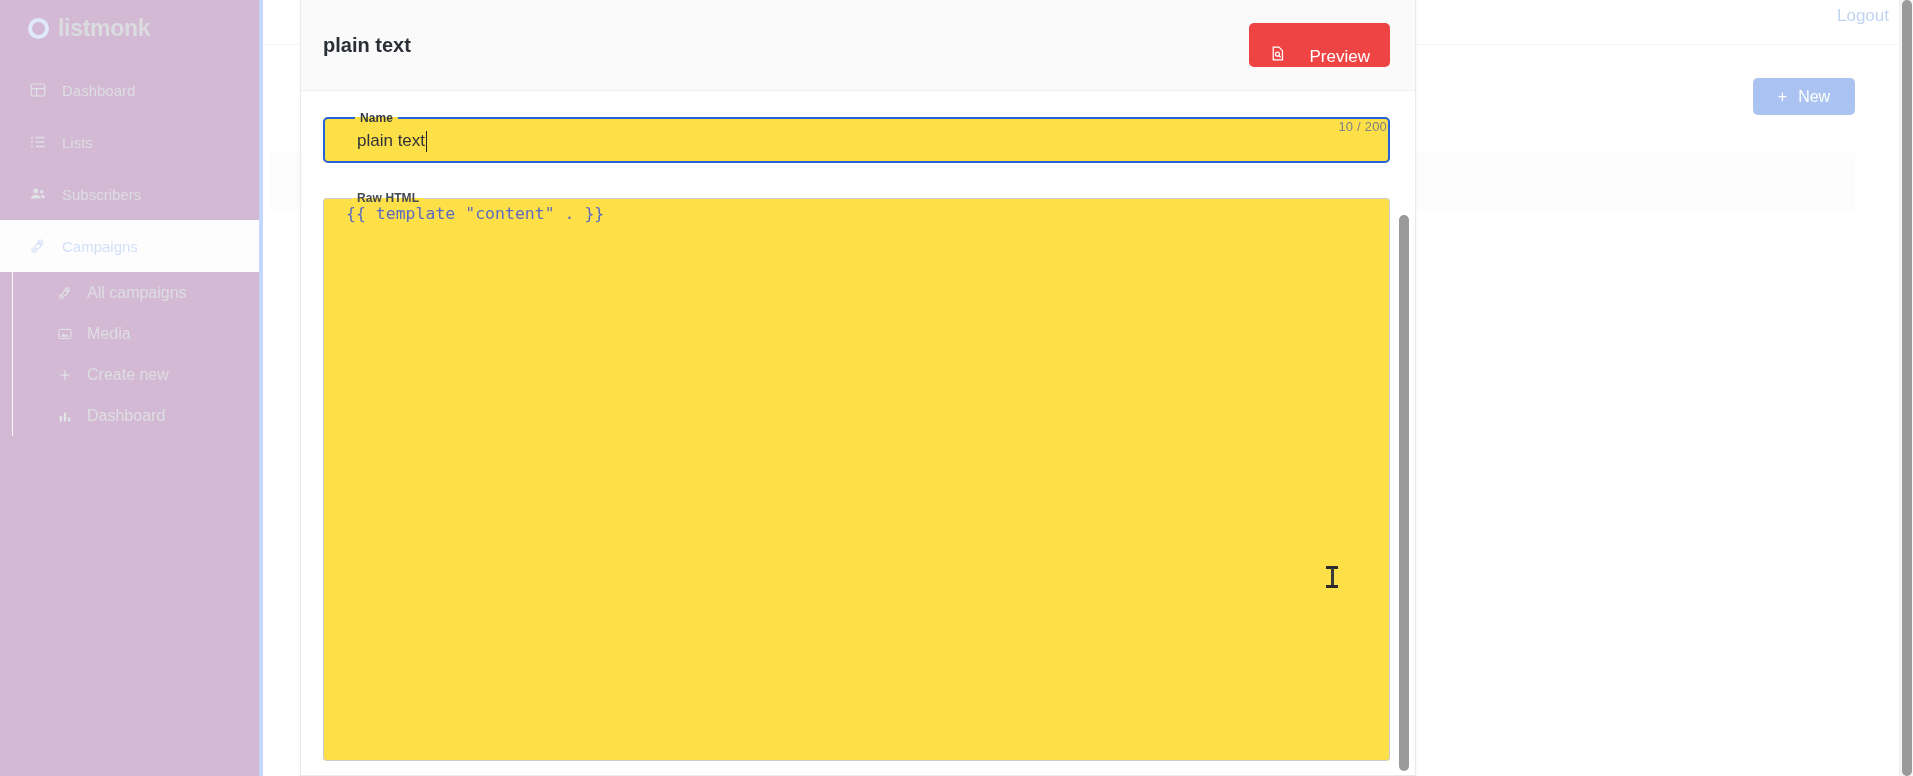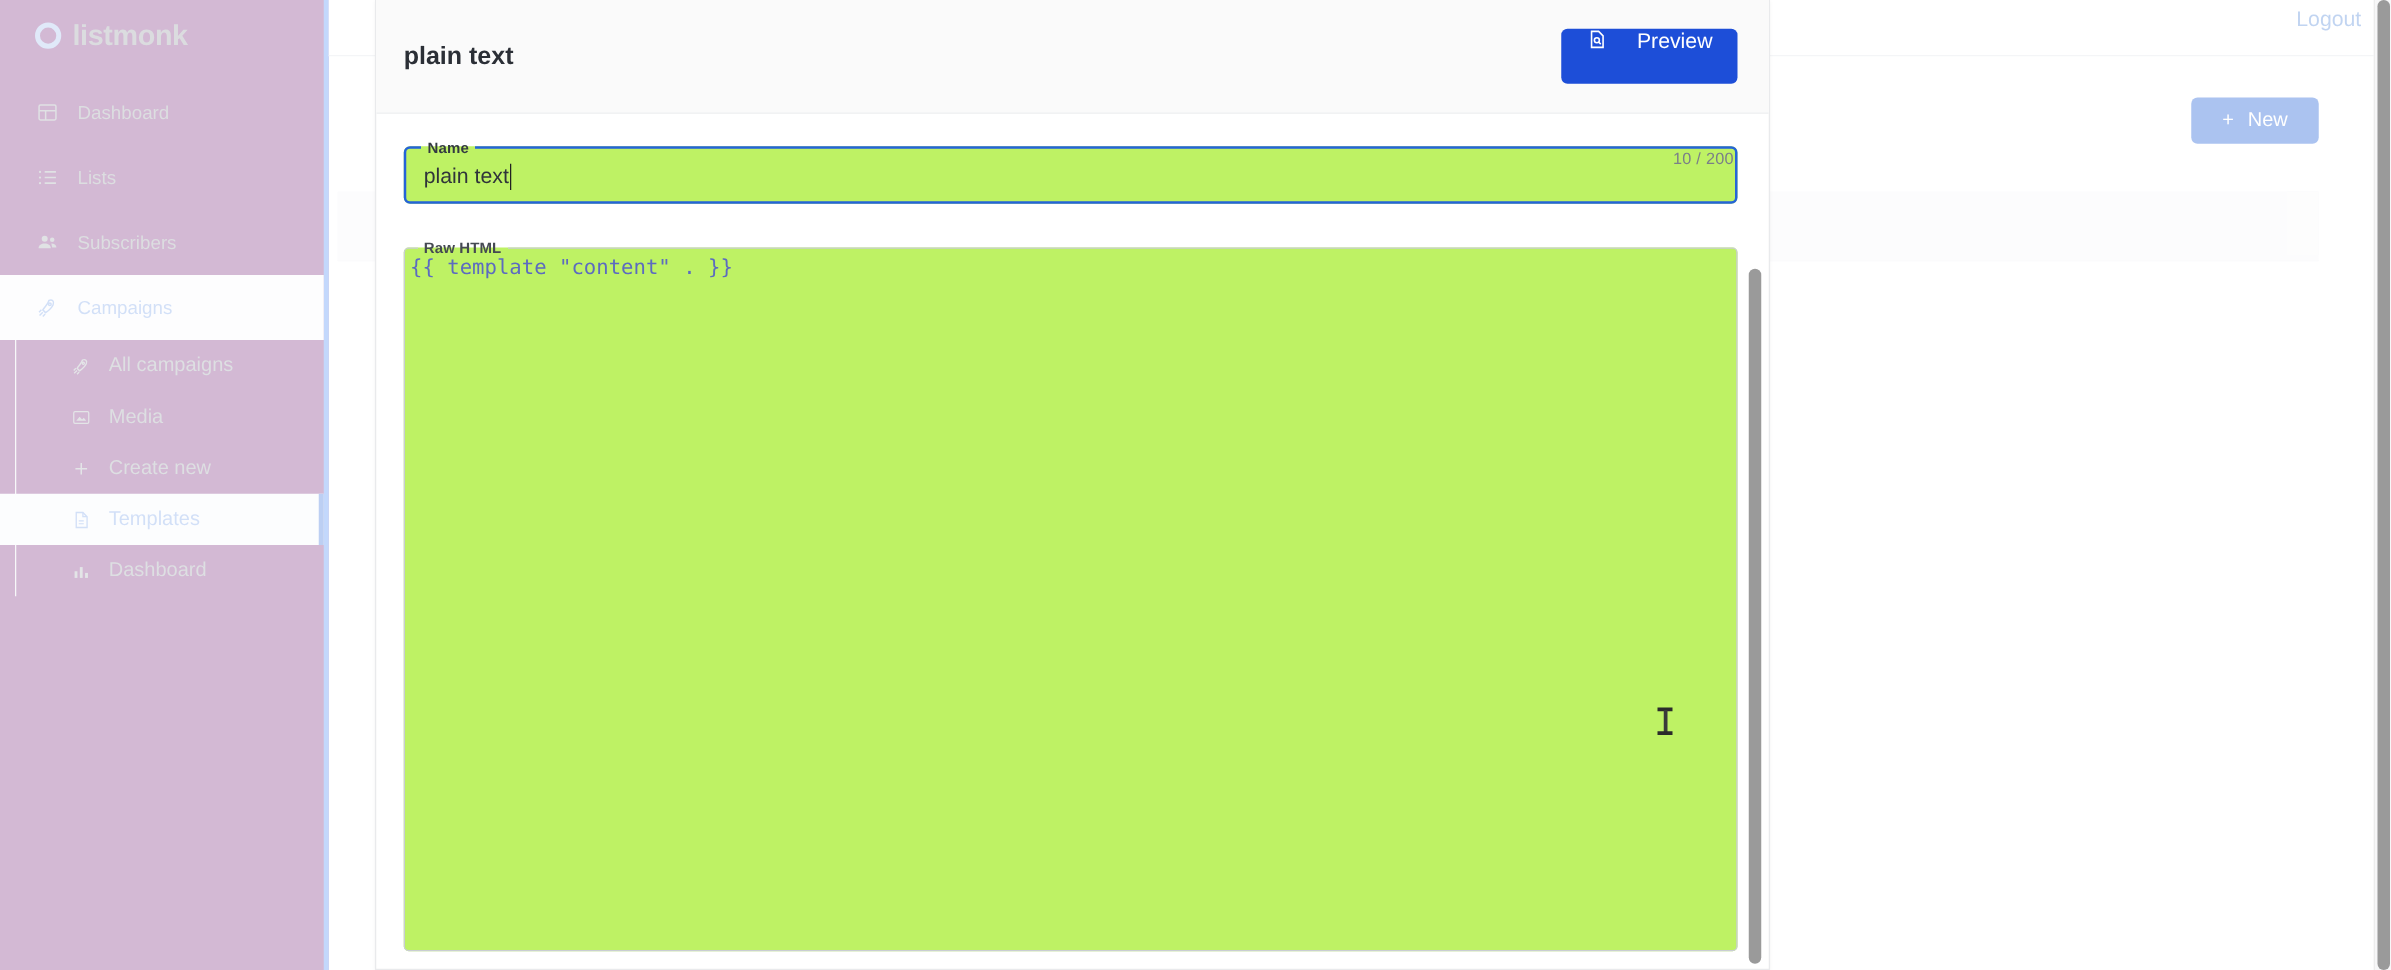--- a/index.html
+++ b/index.html
@@ -99,40 +99,40 @@
     overflow:hidden;
   }
   .modal-header {
     height:91px; background:#fafafa; border-bottom:1px solid #eeeff1;
     display:flex; align-items:center; justify-content:space-between;
     padding:0 25px 0 22px;
   }
   .modal-title { font-size:20px; font-weight:700; color:#2b2f36; }
 
   .preview-btn {
-    display:flex; align-items:flex-start; gap:24px;
-    background:#1d4ed8; color:#fff;
+    display:flex; align-items:flex-end; gap:24px;
+    background:#ef4444; color:#fff;
     height:44px; padding:0 20px; border-radius:5px;
     font-size:17px; border:none; cursor:pointer;
   }
   .preview-btn svg { width:17px; height:17px; }
 
   .modal-body { position:relative; height:685px; padding:0 25px 0 22px; }
 
   .counter {
     position:absolute; right:28px; top:8px;
     font-size:13px; color:#7a7f88; letter-spacing:.2px;
   }
 
   
   .field { margin-top:20px; }
   .field fieldset {
-    margin:0; padding:0 0 0 0;
+    margin:0; padding:0 0 0 18px;
     border:1px solid #bfc3c9; border-radius:5px;
-    background:#bef264;
+    background:#fde047;
   }
   .field.focused fieldset { border:2px solid #2563d9; }
   .field legend {
     margin-left:12px; padding:0 5px;
     font-size:12px; font-weight:700; color:#454a52; letter-spacing:.1px;
   }
   .field.focused legend { color:#343a42; }
 
   .name-inner {
     height:40px; display:flex; align-items:center;
@@ -259,30 +259,20 @@
           <div class="sub-item">
             <span class="ico">
               <svg viewBox="0 0 24 24" fill="none" stroke="#a6abb3" stroke-width="1.8">
                   <line x1="12" y1="5" x2="12" y2="19"></line>
                   <line x1="5" y1="12" x2="19" y2="12"></line>
                 </svg>
             </span>
             <span>Create new</span>
           </div>
 
-          <div class="sub-item active">
-            <span class="ico">
-              <svg viewBox="0 0 24 24" fill="none" stroke="#6e9ae8" stroke-width="1.6">
-                  <path d="M6 3h8l5 5v13H6z"></path>
-                  <path d="M14 3v5h5"></path>
-                  <path d="M9 13h6M9 16.5h6" stroke-width="1.4"></path>
-                </svg>
-            </span>
-            <span>Templates</span>
-          </div>
 
           <div class="sub-item">
             <span class="ico">
               <svg viewBox="0 0 24 24" fill="#a6abb3" stroke="none">
                   <rect x="4" y="12" width="3.4" height="8"></rect>
                   <rect x="10.3" y="7" width="3.4" height="13"></rect>
                   <rect x="16.6" y="14" width="3.4" height="6"></rect>
                 </svg>
             </span>
             <span>Dashboard</span>

